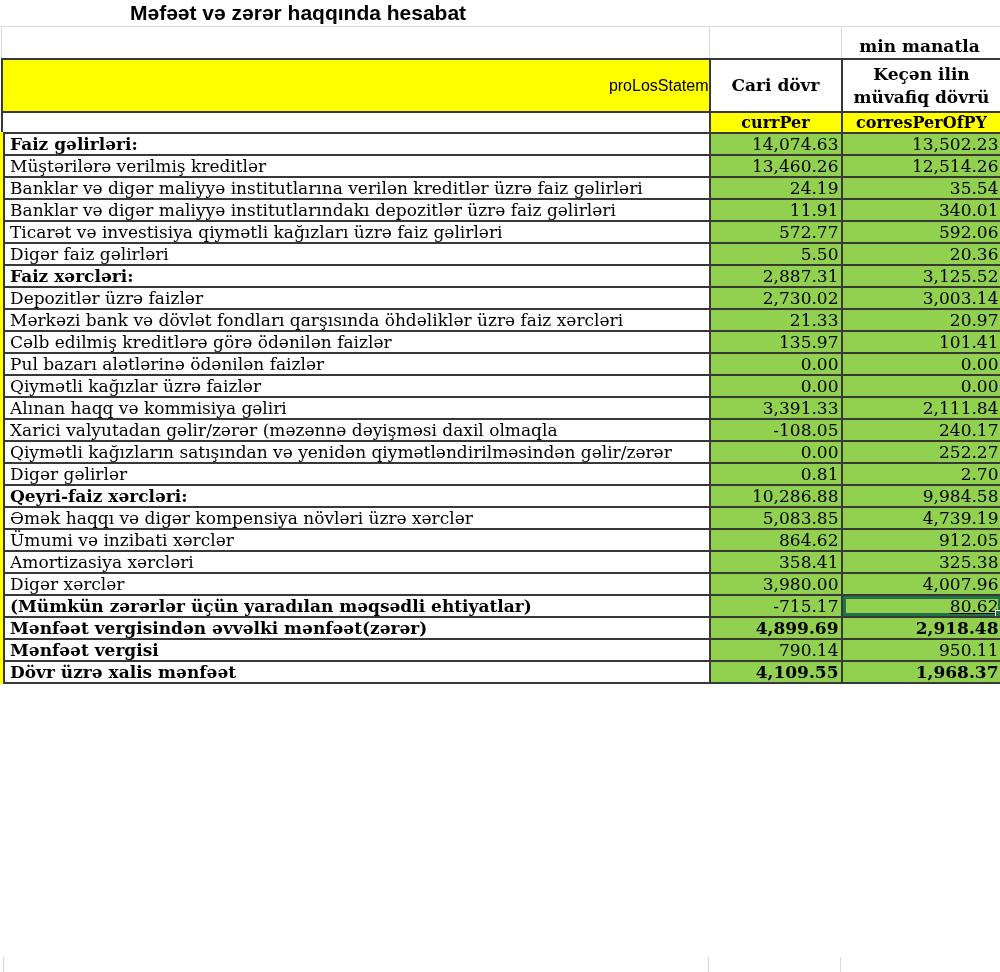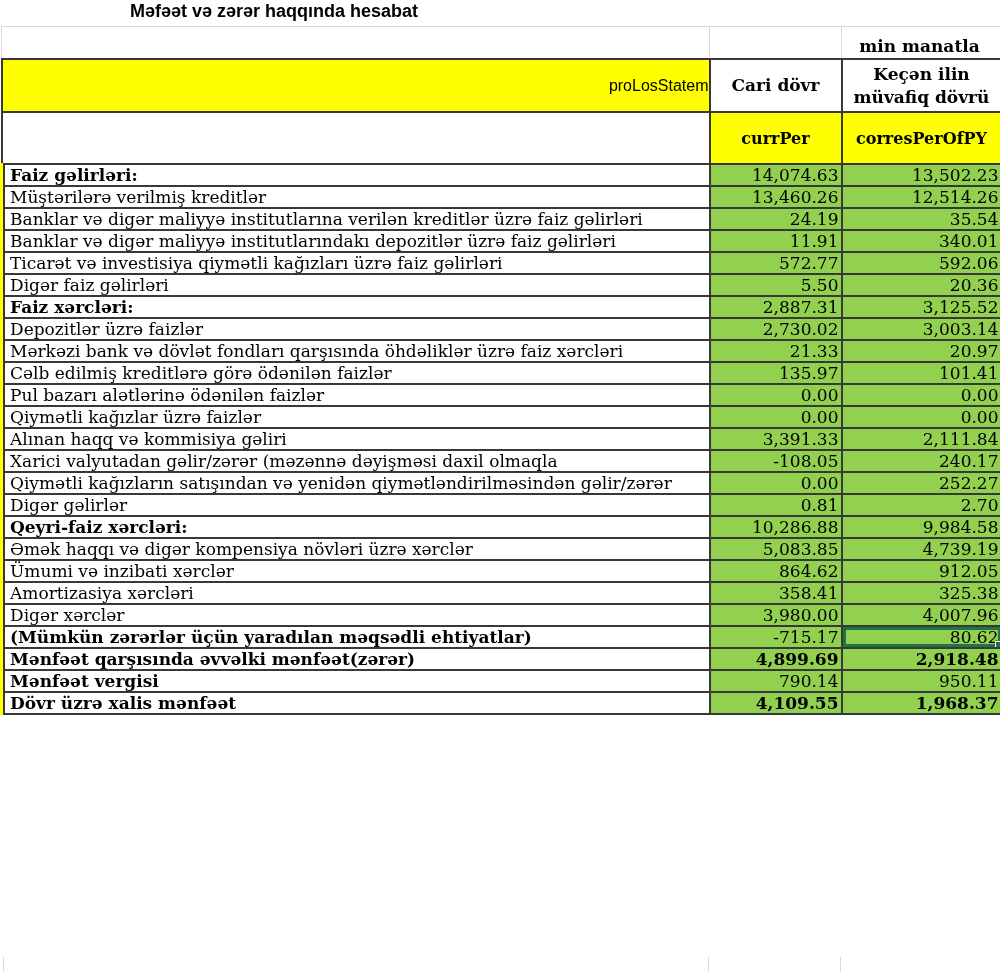--- a/index.html
+++ b/index.html
@@ -4,53 +4,53 @@
 <style>
   html,body{margin:0;padding:0;background:#fff;}
   .sheet{
     position:relative;width:1000px;height:972px;background:#fff;overflow:hidden;
     --yellow:#FFFF00;--green:#92D050;--sel:#217346;--dark:#383838;--light:#D9D9D9;
     font-family:"DejaVu Serif","Liberation Serif",serif;color:#000;
   }
   .title{
     position:absolute;left:130px;top:1px;
     font-family:"Liberation Sans","DejaVu Sans",sans-serif;
-    font-weight:700;font-size:18px;white-space:nowrap;
+    font-weight:700;font-size:21px;white-space:nowrap;
   }
   table.pl{
     position:absolute;left:0;top:26px;width:1000px;
     border-collapse:collapse;table-layout:fixed;
   }
   td{padding:0;vertical-align:middle;overflow:hidden;white-space:nowrap;}
   
   tr.unit td{height:29px;border:1px solid var(--light);border-bottom:none;background:#fff;text-align:center;}
   td.unit-note{font-weight:700;font-size:17px;text-align:right;padding-right:4px;vertical-align:bottom;padding-bottom:2px;}
   
   tr.head td{border:2px solid var(--dark);}
   tr.head{height:53px;}
   td.namecell{
     background:var(--yellow);text-align:right;
     font-family:"Liberation Sans","DejaVu Sans",sans-serif;font-size:16px;border-left:none;
   }
   td.perhead{background:#fff;text-align:center;font-weight:700;font-size:17px;line-height:1.3;}
-  tr.codes{height:52px;}
+  tr.codes{height:21px;}
   tr.codes td{border:2px solid var(--dark);}
   td.codeblank{background:#fff;border-left:none;}
   td.codecell{background:var(--yellow);text-align:center;font-weight:700;font-size:16px;}
   
   tr.datarow{height:14px;}
   tr.datarow td{border:2px solid var(--dark);font-size:17px;}
   tr.datarow td.lbl{
     background:#fff;text-align:left;padding-left:7px;
     border-left:3px solid var(--yellow);
     box-shadow:inset 2px 0 0 var(--dark);
   }
   tr.datarow td.val{background:var(--green);text-align:right;padding-right:2px;}
   .b{font-weight:700;}
-  td.sel{box-shadow:inset 0 0 0 3px var(--sel);position:relative;}
+  td.sel{box-shadow:inset 0 0 0 3px var(--sel);position:relative;text-decoration:underline;}
   .handle{
     position:absolute;right:-1px;bottom:-1px;width:7px;height:7px;
     background:var(--sel);border:1px solid #fff;box-sizing:border-box;z-index:3;
   }
   
   .gl{position:absolute;width:1px;background:var(--light);top:957px;height:15px;}
   .t{display:inline;}
 </style>
 </head>
 <body>
@@ -189,21 +189,21 @@
     <td class="lbl"><span class="t">Digər xərclər</span></td>
     <td class="val"><span class="t">3,980.00</span></td>
     <td class="val"><span class="t">4,007.96</span></td>
   </tr>
         <tr class="datarow">
     <td class="lbl b"><span class="t">(Mümkün zərərlər üçün yaradılan məqsədli ehtiyatlar)</span></td>
     <td class="val"><span class="t">-715.17</span></td>
     <td class="val sel"><span class="t">80.62</span><span class="handle"></span></td>
   </tr>
         <tr class="datarow">
-    <td class="lbl b"><span class="t">Mənfəət qarşısında əvvəlki mənfəət(zərər)</span></td>
+    <td class="lbl b"><span class="t">Mənfəət vergisindən əvvəlki mənfəət(zərər)</span></td>
     <td class="val b"><span class="t">4,899.69</span></td>
     <td class="val b"><span class="t">2,918.48</span></td>
   </tr>
         <tr class="datarow">
     <td class="lbl b"><span class="t">Mənfəət vergisi</span></td>
     <td class="val"><span class="t">790.14</span></td>
     <td class="val"><span class="t">950.11</span></td>
   </tr>
         <tr class="datarow">
     <td class="lbl b"><span class="t">Dövr üzrə xalis mənfəət</span></td>

